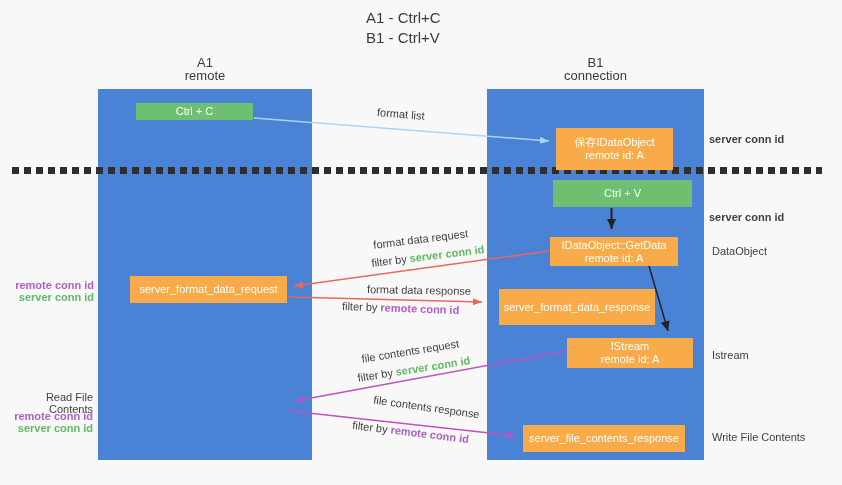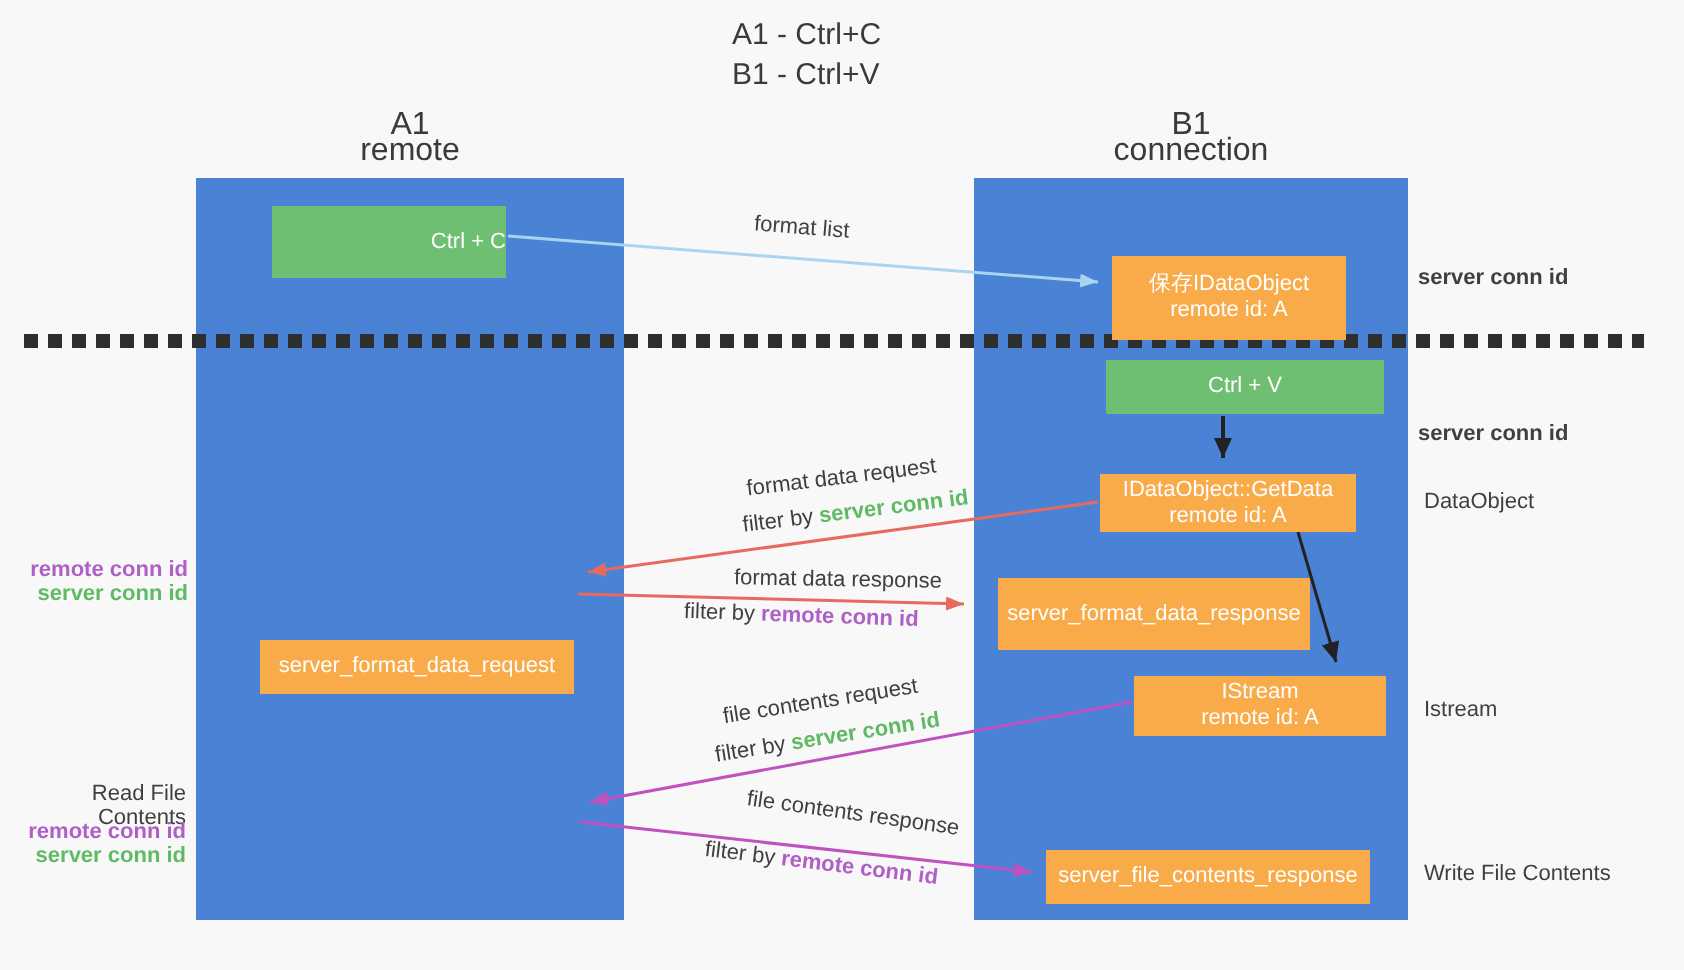--- a/index.html
+++ b/index.html
@@ -1,20 +1,20 @@
 <!DOCTYPE html>
 <html><head>
 <meta charset="utf-8">
 <style>
   html,body{margin:0;padding:0;background:#f8f8f8;}
   .canvas{position:relative;width:842px;height:485px;background:#f8f8f8;overflow:hidden;
           font-family:"Liberation Sans",sans-serif;color:#3c3c3c;border-radius:32px;}
   .abs{position:absolute;}
   .title{left:366px;top:8px;font-size:15px;line-height:20px;color:#3a3a3a;}
-  .lane-header{top:56px;text-align:center;font-size:16px;line-height:13px;color:#3a3a3a;}
+  .lane-header{top:56px;text-align:center;font-size:13px;line-height:13px;color:#3a3a3a;}
   .lane{top:89px;height:371px;background:#4a82d6;}
   .lane-a{left:98px;width:214px;}
   .lane-b{left:487px;width:217px;}
   .dotline{left:12px;top:167px;width:810px;height:7px;
            background:repeating-linear-gradient(90deg,#2e2e2e 0 7px,transparent 7px 12px);}
   .node{position:absolute;color:#fff;text-align:center;font-size:11px;line-height:13px;
         display:flex;flex-direction:column;justify-content:center;}
   .green{background:#6ebf71;}
   .orange{background:#f9ab49;}
   .alabel{position:absolute;font-size:11px;color:#3f3f3f;white-space:nowrap;}
@@ -66,21 +66,21 @@
     </defs>
     <line x1="254" y1="118" x2="549" y2="141" stroke="#aad5f2" stroke-width="1.5" marker-end="url(#m-blue)"></line>
     <line x1="611.5" y1="208" x2="611.5" y2="229" stroke="#222222" stroke-width="2" marker-end="url(#m-blk)"></line>
     <line x1="649" y1="266" x2="668" y2="331" stroke="#222222" stroke-width="1.5" marker-end="url(#m-blk)"></line>
     <line x1="549" y1="251" x2="294" y2="286" stroke="#e8695e" stroke-width="1.5" marker-end="url(#m-red)"></line>
     <line x1="289" y1="297" x2="482" y2="302" stroke="#e8695e" stroke-width="1.5" marker-end="url(#m-red)"></line>
     <line x1="566" y1="351" x2="295" y2="401" stroke="#c052c0" stroke-width="1.5" marker-end="url(#m-mag)"></line>
     <line x1="290" y1="411" x2="516" y2="436" stroke="#c052c0" stroke-width="1.5" marker-end="url(#m-mag)"></line>
   </svg>
 
-  <div class="node green" style="left:136px;top:103px;width:117px;height:36px;text-align:right;">
+  <div class="node green" style="left:136px;top:103px;width:117px;height:17px;">
     <div>Ctrl + C</div>
   </div>
 
   <div class="node orange" style="left:556px;top:128px;width:117px;height:42px;">
     <div>保存IDataObject</div>
     <div>remote id: A</div>
   </div>
 
   <div class="node green" style="left:553px;top:180px;width:139px;height:27px;">
     <div>Ctrl + V</div>
@@ -89,21 +89,21 @@
   <div class="node orange" style="left:550px;top:237px;width:128px;height:29px;">
     <div>IDataObject::GetData</div>
     <div>remote id: A</div>
   </div>
 
   <div class="node orange" style="left:567px;top:338px;width:126px;height:30px;">
     <div>IStream</div>
     <div>remote id: A</div>
   </div>
 
-  <div class="node orange" style="left:130px;top:276px;width:157px;height:27px;margin-top:44px;">
+  <div class="node orange" style="left:130px;top:276px;width:157px;height:27px;">
     <div>server_format_data_request</div>
   </div>
 
   <div class="node orange" style="left:499px;top:289px;width:156px;height:36px;">
     <div>server_format_data_response</div>
   </div>
 
 
   <div class="node orange" style="left:523px;top:425px;width:162px;height:27px;">
     <div>server_file_contents_response</div>

